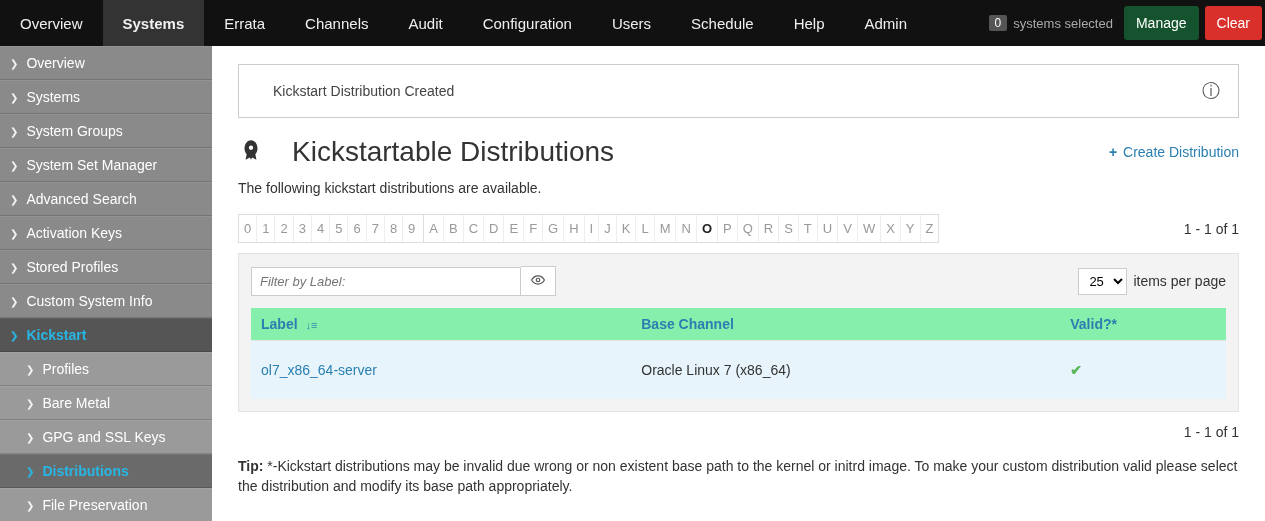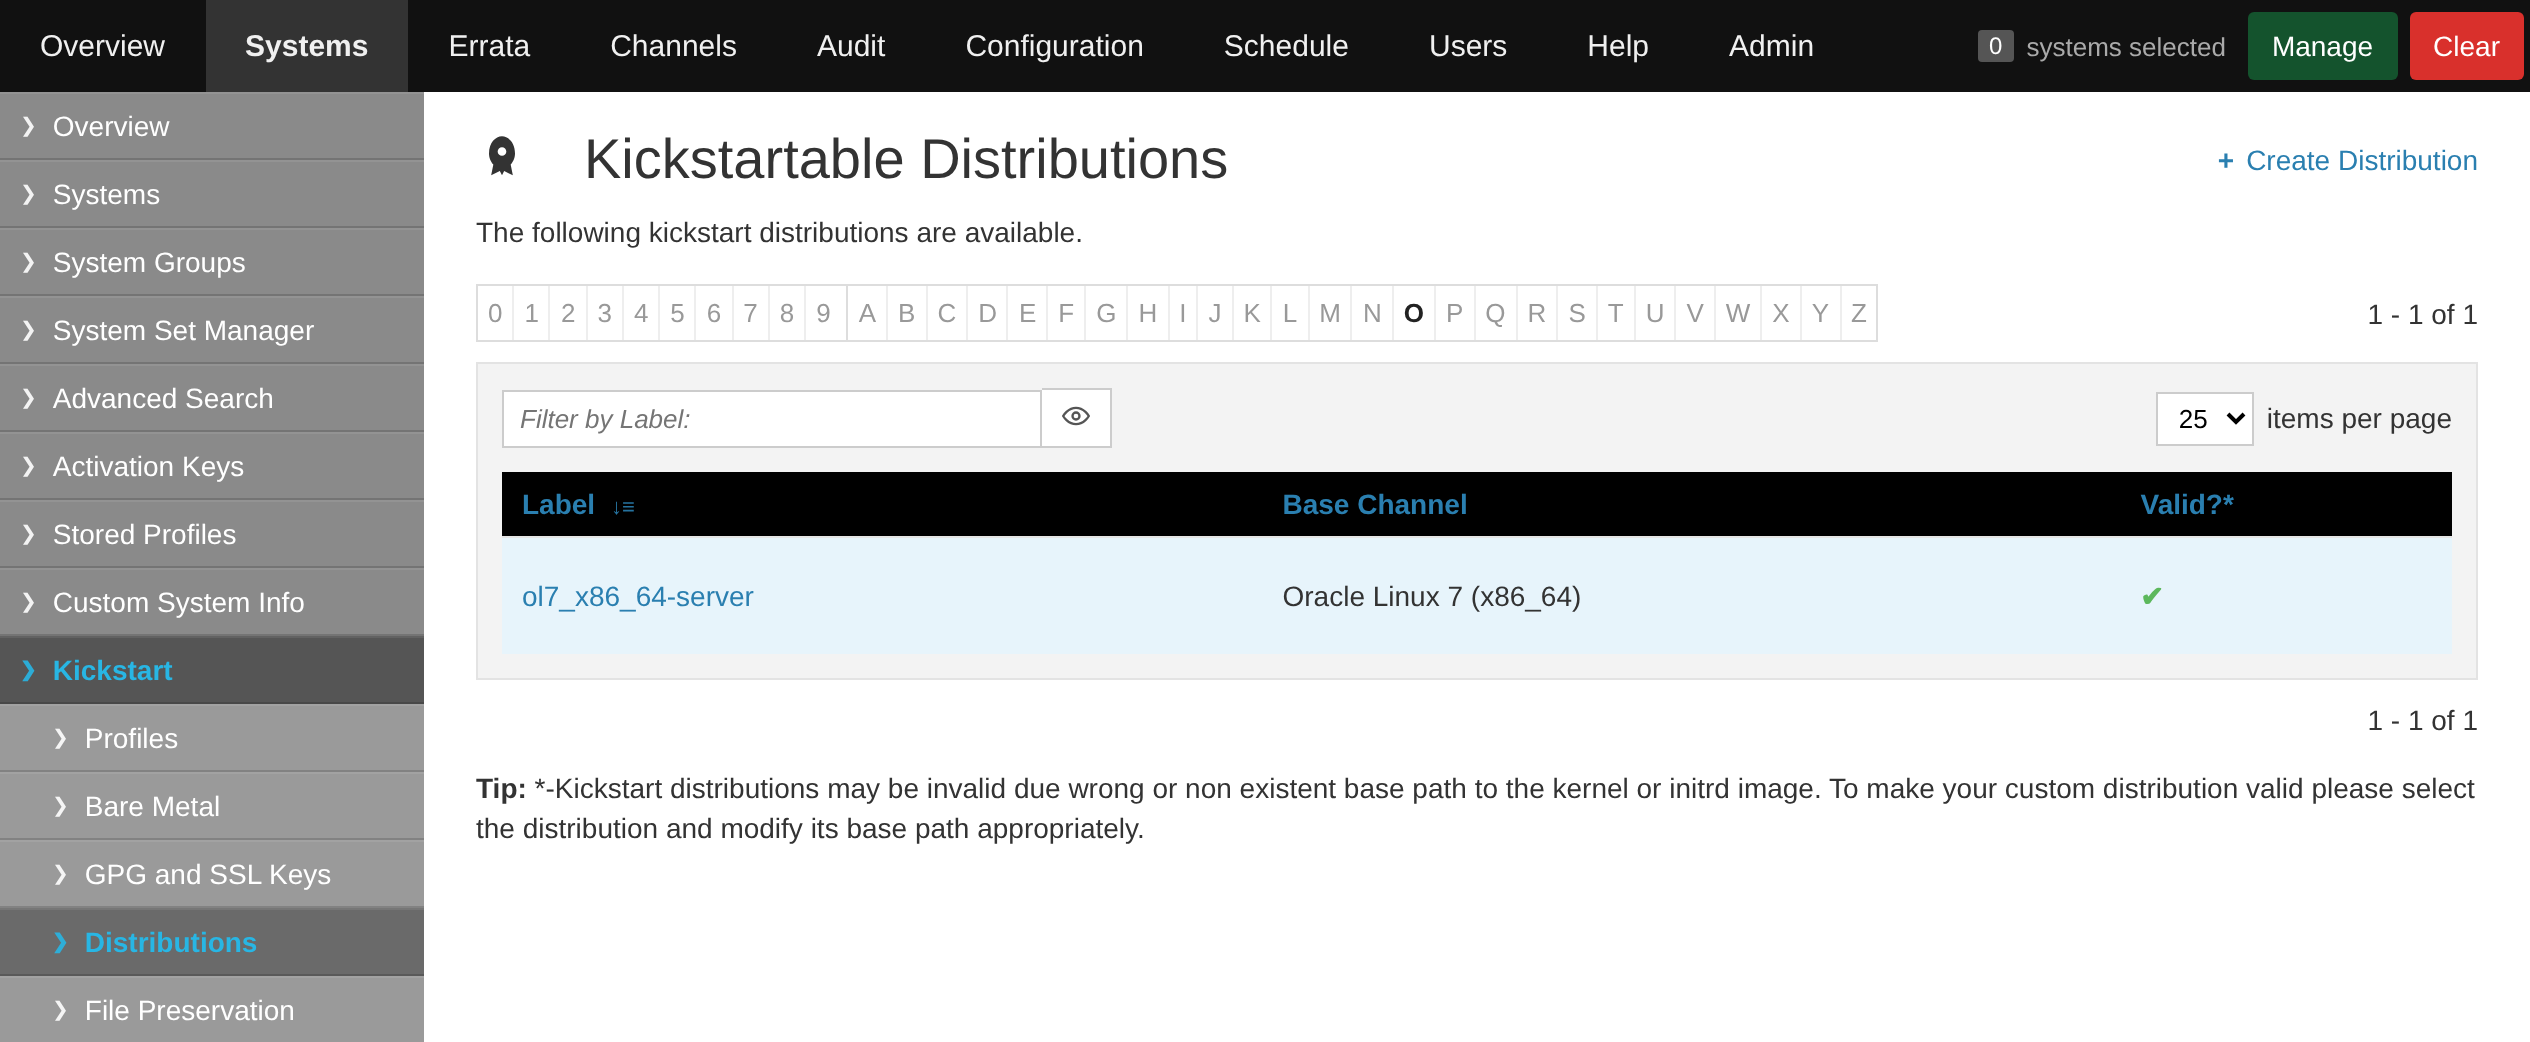--- a/index.html
+++ b/index.html
@@ -40,43 +40,43 @@
 .alpha-pager span:last-child { border-right: none; }
 .range { color: #333; font-size: 14px; }
 .filter-row .spacer { flex: 1; }
 .table-wrap { border: 1px solid #e3e3e3; background: #f3f3f3; padding: 12px; margin-bottom: 12px; }
 .table-controls { display: flex; align-items: center; margin-bottom: 12px; }
 .filter-input { border: 1px solid #ccc; padding: 6px 8px; width: 270px; font-size: 13px; font-style: italic; color: #888; background: #fff; }
 .eye-btn { border: 1px solid #ccc; border-left: none; padding: 5px 10px; background: #fff; cursor: pointer; height: 30px; display: flex; align-items: center; }
 .table-controls .spacer { flex: 1; }
 .select-pp { border: 1px solid #ccc; padding: 4px 6px; background: #fff; font-size: 13px; }
 .pp-label { margin-left: 6px; color: #333; font-size: 14px; }
-table.data { width: 100%; border-collapse: collapse; background: #000000; }
+table.data { width: 100%; border-collapse: collapse; background: #86efac; }
 table.data th { text-align: left; padding: 8px 10px; color: #2a7fb0; font-weight: 600; font-size: 14px; border-bottom: 1px solid #e5e5e5; cursor: pointer; }
 table.data th .sort { font-size: 11px; margin-left: 4px; opacity: 0.9; }
 table.data td { padding: 21px 10px; font-size: 14px; }
 table.data tr.row0 { background: #e7f4fb; }
 table.data td.label-cell a { color: #2a7fb0; text-decoration: none; }
 .check-icon { color: #5cb85c; font-weight: 700; }
 .bottom-row { display: flex; margin-bottom: 16px; }
 .tip { color: #333; font-size: 14px; line-height: 1.45; }
 .tip b { font-weight: 700; }
 </style>
 </head>
 <body>
 
 <div class="topnav" id="topnav">
     <div class="nav-item">Overview</div>
     <div class="nav-item active">Systems</div>
     <div class="nav-item">Errata</div>
     <div class="nav-item">Channels</div>
     <div class="nav-item">Audit</div>
     <div class="nav-item">Configuration</div>
+    <div class="nav-item">Users</div>
     <div class="nav-item">Schedule</div>
-    <div class="nav-item">Users</div>
     <div class="nav-item">Help</div>
     <div class="nav-item">Admin</div>
     <div class="spacer"></div>
     <div class="sys-selected">
       <span class="count">0</span>
       <span>systems selected</span>
     </div>
     <div class="btn manage">Manage</div>
     <div class="btn clear">Clear</div>
   </div>
@@ -136,20 +136,24 @@
         <span>Distributions</span>
       </div>
       <div class="side-item sub-item">
         <span class="chev">❯</span>
         <span>File Preservation</span>
       </div>
     </div>
 
   <div class="main">
 
+    <div class="alert">
+      <span class="msg">Kickstart Distribution Created</span>
+      <span class="info-icon">ⓘ</span>
+    </div>
 
     <div class="page-header">
       <div class="title-wrap">
         <span>
           <svg class="rocket" viewBox="0 0 24 24" fill="#333">
               <path d="M12 2c3 0 6 3 6 8 0 2-1 4-2 5l1 5-4-2-1 2-1-2-4 2 1-5c-1-1-2-3-2-5 0-5 3-8 6-8zm0 5a2 2 0 100 4 2 2 0 000-4z"></path>
             </svg>
         </span>
         <h1>Kickstartable Distributions</h1>
       </div>

